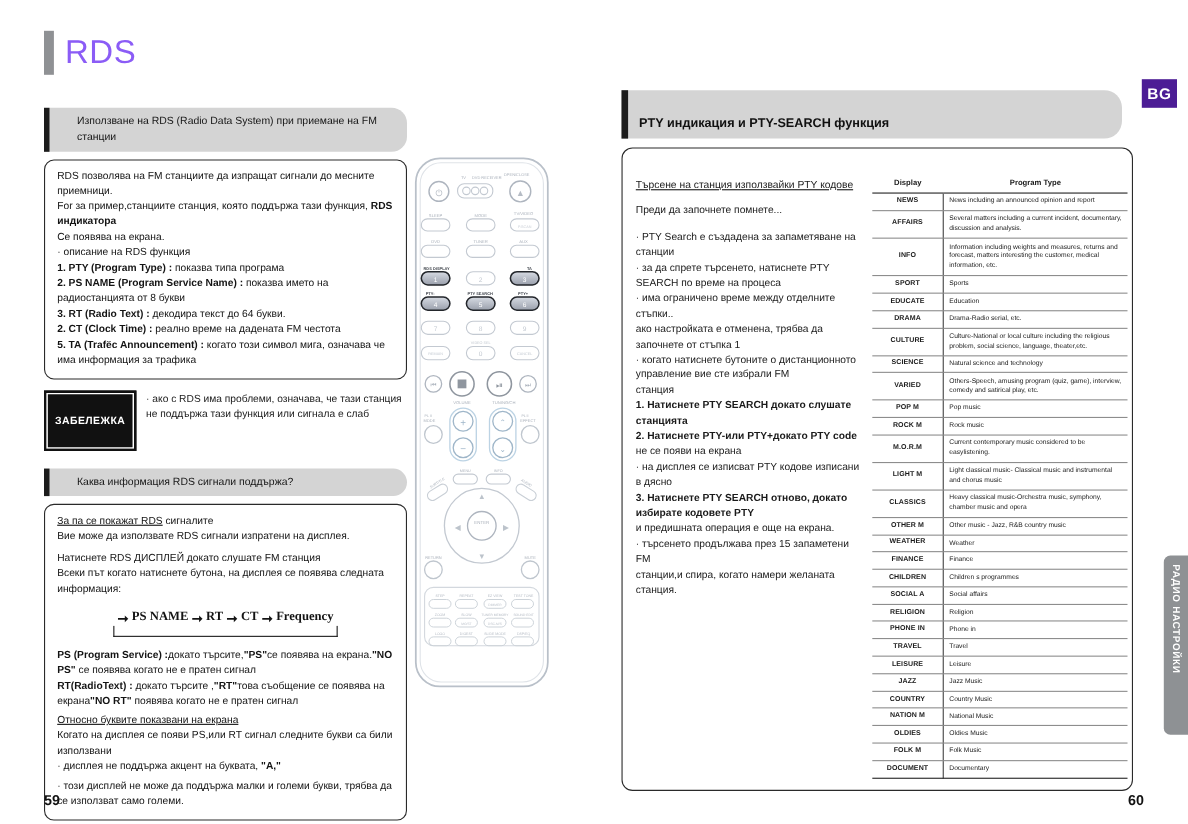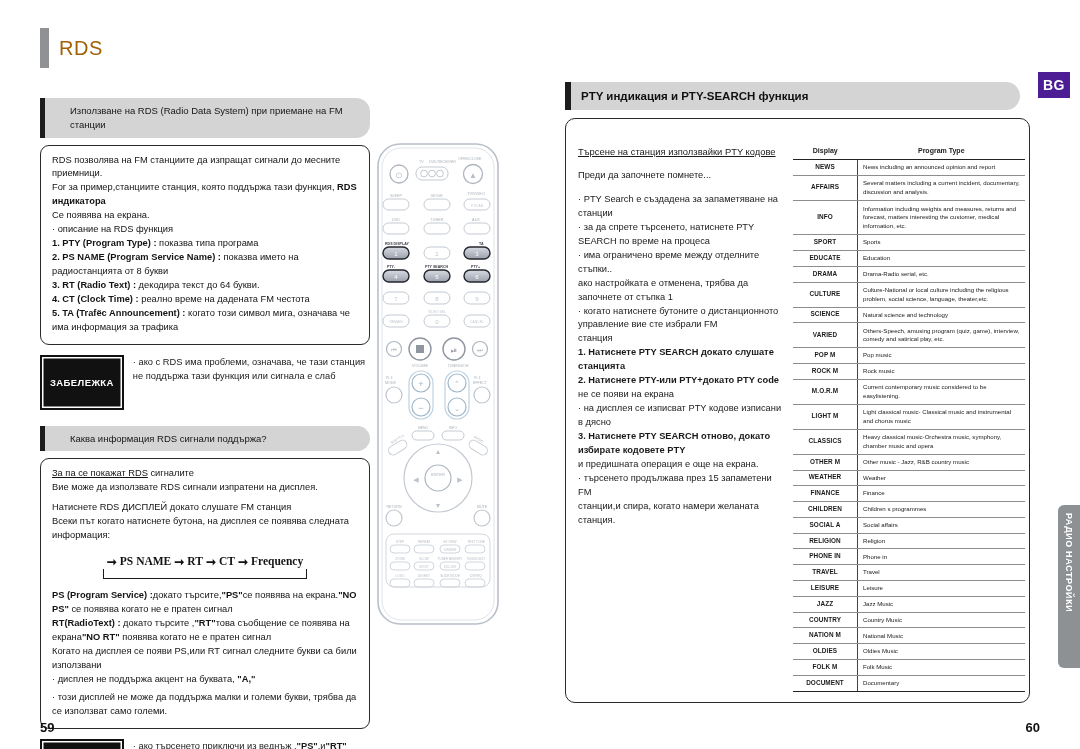--- a/index.html
+++ b/index.html
@@ -8,21 +8,21 @@
     font-family:"Liberation Sans","DejaVu Sans",sans-serif;
     color:#1a1a1a;
   }
   .page{position:absolute;inset:0;}
 
   
   .left-col{position:absolute;left:40px;top:28px;width:330px;}
 
   .page-title-wrap{display:flex;align-items:center;gap:10px;margin-bottom:4px;}
   .title-bar{width:9px;height:40px;background:#8f9194;}
-  .page-title{font-size:20px;font-weight:400;letter-spacing:.5px;color:#a16207;}
+  .page-title{font-size:30px;font-weight:400;letter-spacing:.5px;color:#8b5cf6;}
 
   .sec-head{
     position:relative;background:#d4d4d4;border-radius:0 14px 14px 0;
     padding:6px 10px 6px 30px;font-size:9.5px;line-height:1.45;color:#151515;
     margin-bottom:7px;
   }
   .sec-head:before{content:"";position:absolute;left:0;top:0;bottom:0;width:5px;background:#1c1c1c;}
 
   .box{
     border:1.3px solid #2a2a2a;border-radius:9px;padding:8px 11px 9px 11px;
@@ -59,21 +59,21 @@
 
   
   .right-col{position:absolute;left:565px;top:82px;width:470px;}
   .bg-badge{
     position:absolute;right:10px;top:72px;width:32px;height:26px;background:#4c1d95;color:#fff;
     font-size:14px;font-weight:bold;display:flex;align-items:center;justify-content:center;
     letter-spacing:.5px;
   }
   .r-sec-head{
     position:relative;background:#d4d4d4;border-radius:0 16px 16px 0;
-    padding:8px 12px 8px 16px;font-size:11.5px;font-weight:bold;color:#111;margin-bottom:8px;
+    padding:24px 12px 8px 16px;font-size:11.5px;font-weight:bold;color:#111;margin-bottom:8px;
     width:455px;box-sizing:border-box;
   }
   .r-sec-head:before{content:"";position:absolute;left:0;top:0;bottom:0;width:6px;background:#1c1c1c;}
 
   .r-box{
     border:1.3px solid #2a2a2a;border-radius:10px;
     width:465px;height:585px;box-sizing:border-box;
     padding:26px 1px 10px 12px;display:flex;gap:10px;
   }
   .r-left{width:205px;font-size:9.3px;line-height:1.5;}
@@ -130,21 +130,21 @@
     <div class="sec-head">Използване на  RDS (Radio Data System) при приемане на FM станции</div>
 
     <div class="box">
       <p>RDS позволява на  FM станциите да изпращат сигнали до месните приемници.</p>
       <p><span>For за пример,станциите станция, която поддържа тази функция, </span><span class="b">RDS индикатора</span></p>
       <p>Се появява на екрана.</p>
       <p>· описание на  RDS функция</p>
       <p><span class="b">1. PTY (Program Type) :</span><span> показва типа програма</span></p>
       <p><span class="b">2. PS NAME (Program Service Name) :</span><span> показва името на радиостанцията от 8 букви</span></p>
       <p><span class="b">3. RT (Radio Text) :</span><span> декодира текст до 64 букви.</span></p>
-      <p><span class="b">4. CT (Clock Time) :</span><span> реално време на дадената  FM честота</span></p>
+      <p><span class="b">2. CT (Clock Time) :</span><span> реално време на дадената  FM честота</span></p>
       <p><span class="b">5. TA (Trafёc Announcement) :</span><span> когато този символ мига, означава че има информация за трафика</span></p>
     </div>
 
     <div class="note-row">
       <div class="note-badge">ЗАБЕЛЕЖКА</div>
       <div class="note-text">· ако с RDS има проблеми, означава, че тази станция не поддържа тази функция или сигнала е слаб</div>
     </div>
 
     <div style="height:16px"></div>
 
@@ -169,20 +169,21 @@
             <span>Frequency</span>
           </div>
           <div class="flow-u"></div>
         </div>
       </div>
 
       <p><span class="b">PS (Program Service) :</span><span>докато търсите,</span><span class="b">"PS"</span><span>се появява на екрана.</span><span class="b">"NO PS"</span><span> се появява когато не е пратен сигнал</span></p>
 
       <p><span class="b">RT(RadioText) :</span><span> докато търсите ,</span><span class="b">"RT"</span><span>това съобщение се появява на екрана</span><span class="b">"NO RT"</span><span> появява когато не е пратен сигнал</span></p>
 
+      <p class="underlined" style="margin-top:3px">Относно буквите показвани на екрана</p>
       <p>Когато на дисплея се появи PS,или RT сигнал следните букви са били използвани</p>
       <p><span>· дисплея не поддържа акцент на буквата, </span><span class="b">"A,"</span></p>
       <p style="margin-top:4px">· този дисплей не може да поддържа малки и големи букви, трябва да се използват само големи.</p>
     </div>
 
     <div class="note-row">
       <div class="note-badge">ЗАБЕЛЕЖКА</div>
       <div class="note-text"><span>· ако търсенето приключи из веднъж ,</span><span class="b">"PS"</span><span>,и</span><span class="b">"RT"</span><span> няма да се появят на екрана.</span></div>
     </div>
   </div>

